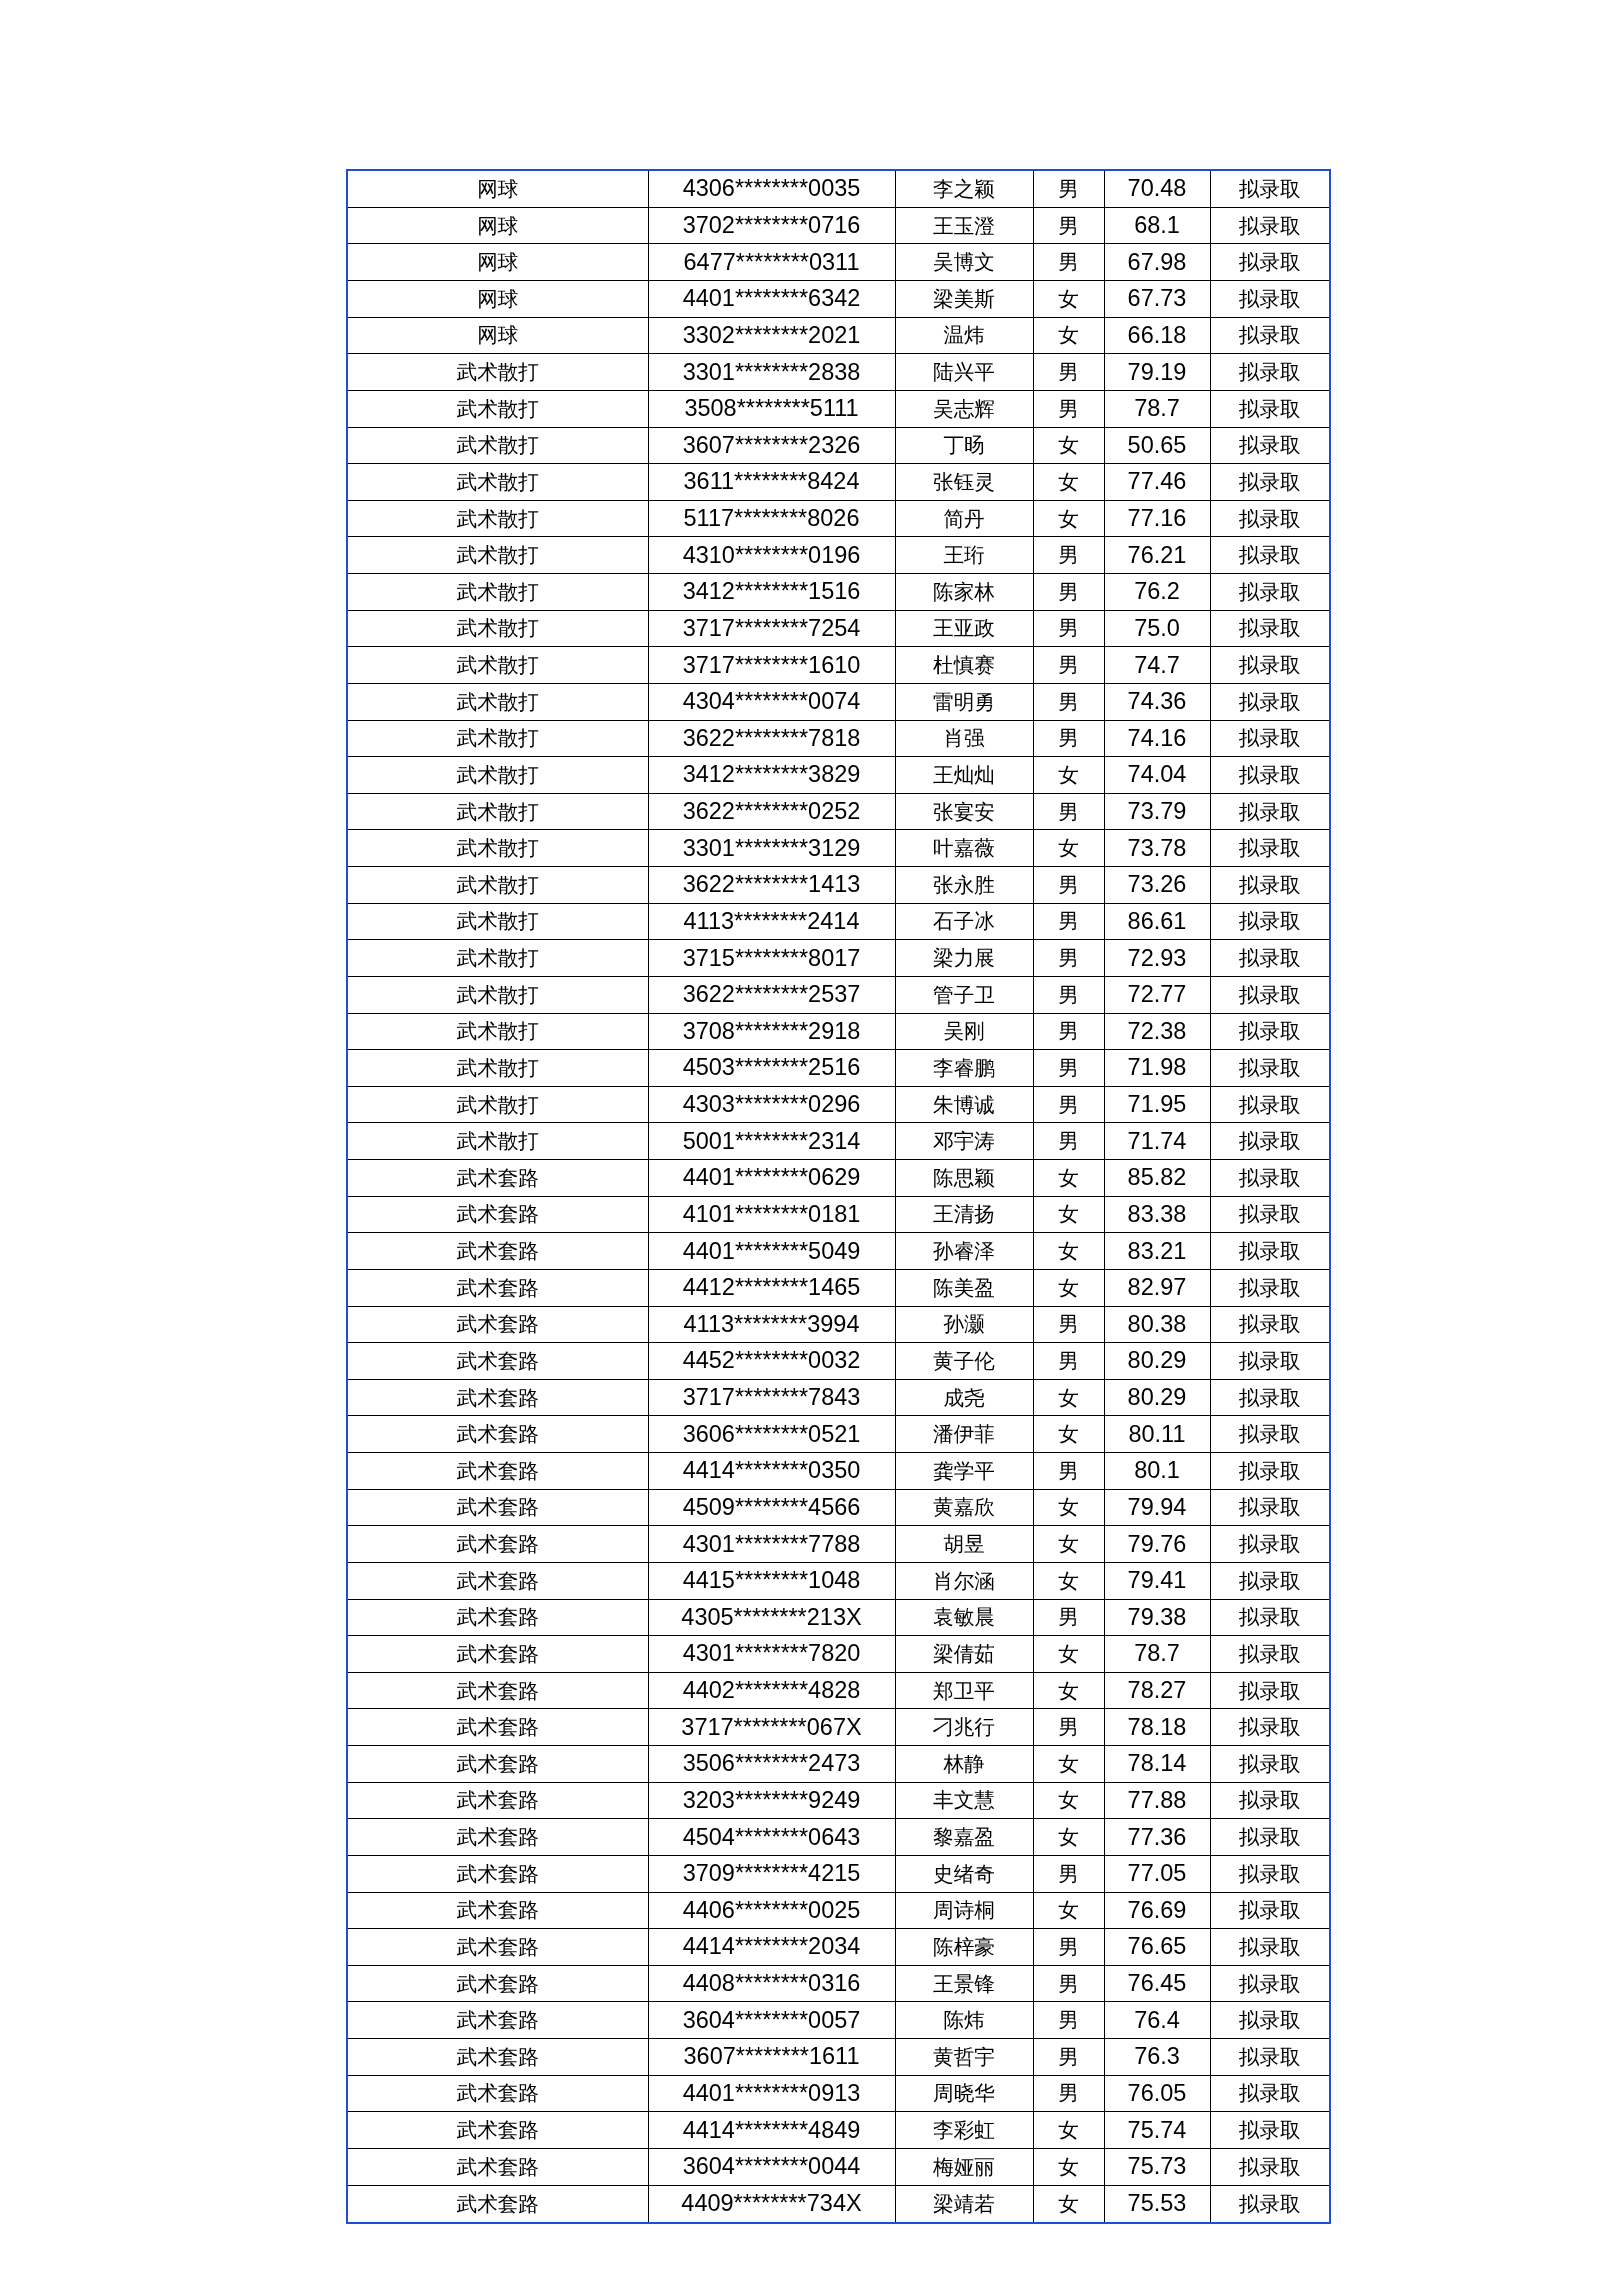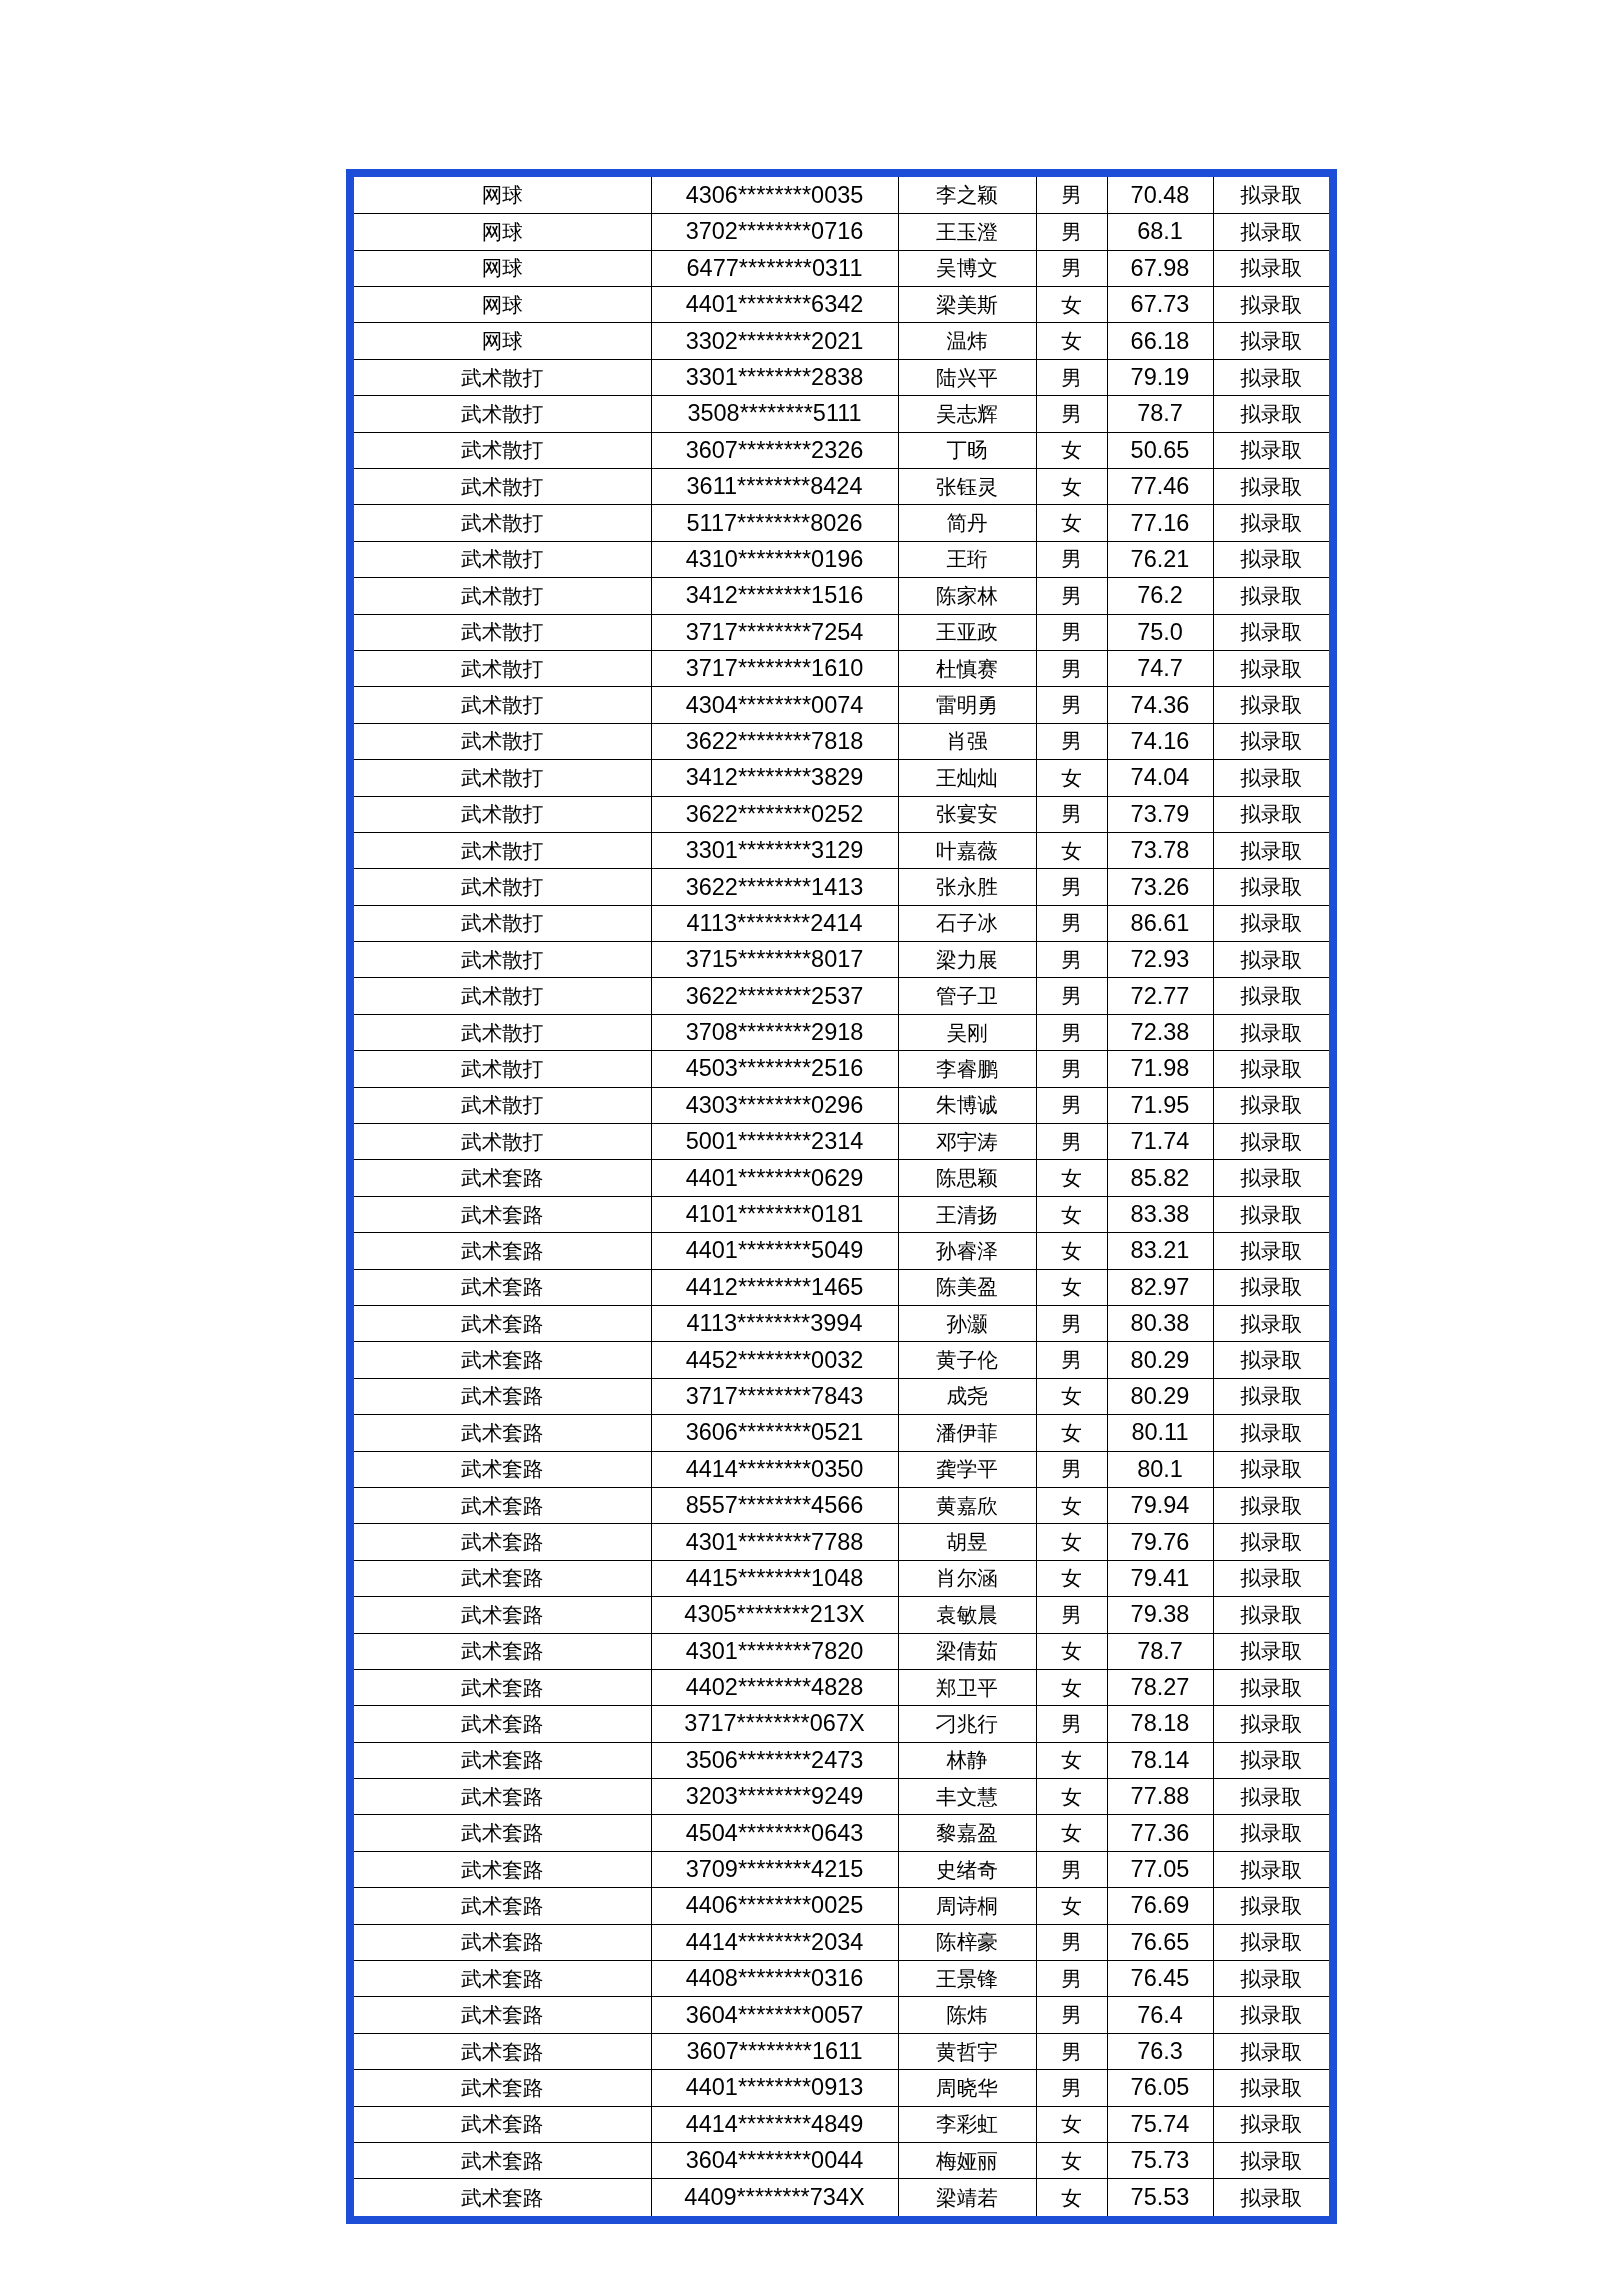--- a/index.html
+++ b/index.html
@@ -15,21 +15,21 @@
     color: #000000;
   }
   table.admission-table {
     position: absolute;
     left: 346px;
     top: 169px;
     width: 982px;
     height: 2055px;
     border-collapse: collapse;
     table-layout: fixed;
-    border: 8px solid #1d4ed8;
+    border: 2px solid #1d4ed8;
   }
   table.admission-table td {
     border: 1px solid #000000;
     text-align: center;
     vertical-align: middle;
     padding: 0;
     overflow: hidden;
     white-space: nowrap;
   }
   td.cjk {
@@ -344,21 +344,21 @@
       <tr>
       <td class="cjk">武术套路</td>
       <td class="num">4414********0350</td>
       <td class="cjk">龚学平</td>
       <td class="cjk">男</td>
       <td class="num">80.1</td>
       <td class="cjk">拟录取</td>
     </tr>
       <tr>
       <td class="cjk">武术套路</td>
-      <td class="num">8557********4566</td>
+      <td class="num">4509********4566</td>
       <td class="cjk">黄嘉欣</td>
       <td class="cjk">女</td>
       <td class="num">79.94</td>
       <td class="cjk">拟录取</td>
     </tr>
       <tr>
       <td class="cjk">武术套路</td>
       <td class="num">4301********7788</td>
       <td class="cjk">胡昱</td>
       <td class="cjk">女</td>

